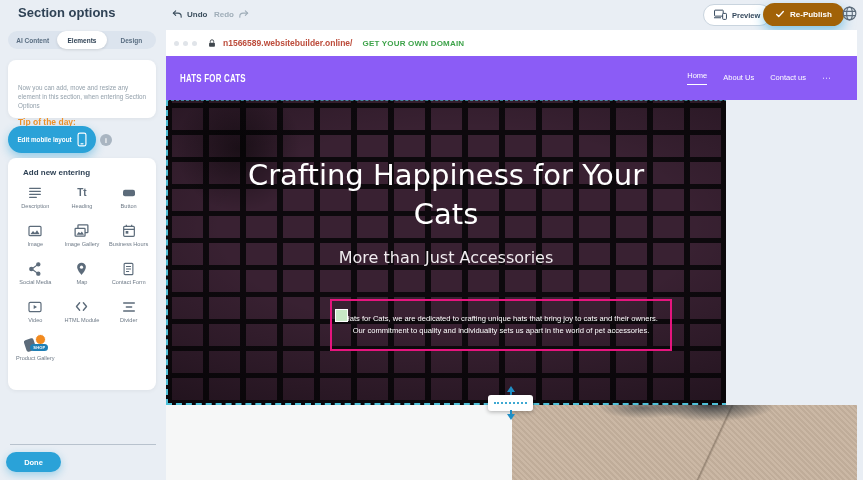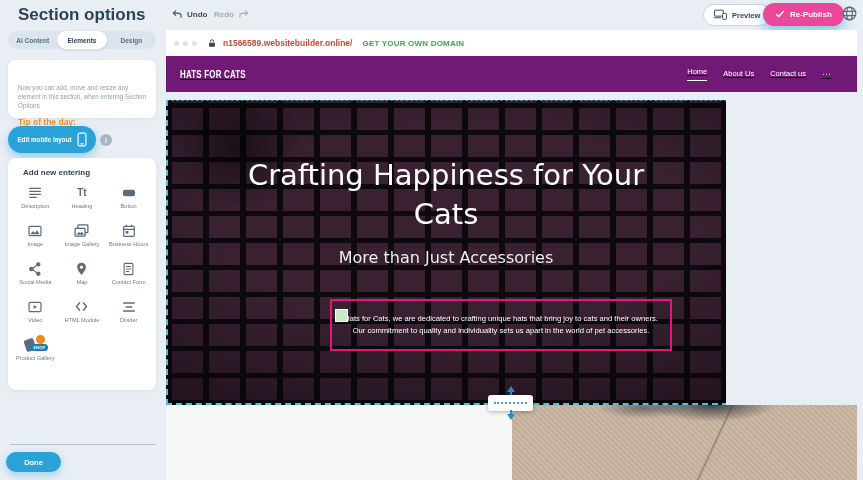--- a/index.html
+++ b/index.html
@@ -1,28 +1,28 @@
 <!DOCTYPE html>
 <html><head>
 <meta charset="utf-8">
 <style>
   html,body{margin:0;padding:0;}
   .stage{position:relative;width:863px;height:480px;background:#e9eef4;
          font-family:"Liberation Sans",sans-serif;overflow:hidden;}
   .abs{position:absolute;}
 
   
-  .page-title{left:18px;top:5px;font-size:17px;font-weight:bold;color:#2f4255;}
+  .page-title{left:18px;top:5px;font-size:13px;font-weight:bold;color:#2f4255;}
   .histbtn{top:9px;display:flex;align-items:center;gap:4px;font-size:8px;font-weight:bold;color:#3c4f5e;cursor:pointer;}
   .histbtn.disabled{color:#9fadb8;}
   .histbtn svg{display:block;}
   .pill{display:flex;align-items:center;justify-content:center;gap:5px;border-radius:12px;cursor:pointer;}
   .preview-btn{left:703px;top:4px;height:20px;padding:0 10px;background:#fff;border:1px solid #c9d4de;
                font-size:7.5px;font-weight:bold;color:#33475b;}
-  .republish-btn{left:763px;top:3px;height:23px;padding:0 12px;background:#ec4899;color:#fff;
+  .republish-btn{left:763px;top:3px;height:23px;padding:0 12px;background:#a16207;color:#fff;
                  font-size:8px;font-weight:bold;box-shadow:0 5px 12px rgba(42,162,216,.55);}
   .globe{left:841px;top:5px;color:#5c6b7a;cursor:pointer;}
 
   
   .tabbar{left:8px;top:31px;width:148px;height:18px;background:#dce4ee;border-radius:9px;display:flex;}
   .tab{flex:1;display:flex;align-items:center;justify-content:center;font-size:6.5px;font-weight:bold;
        color:#5a6e82;border-radius:9px;cursor:pointer;}
   .tab.active{background:#fff;color:#2f4255;box-shadow:0 1px 3px rgba(0,0,0,.12);}
   .card{background:#fff;border-radius:8px;box-shadow:0 1px 4px rgba(0,0,0,.06);}
   .tip-card{left:8px;top:60px;width:148px;height:58px;padding:0;}
@@ -52,21 +52,21 @@
 
   
   .browser{left:166px;top:30px;width:691px;height:26px;background:#fff;display:flex;align-items:center;}
   .bdots{display:flex;gap:4px;margin-left:8px;}
   .bdot{width:5px;height:5px;border-radius:50%;background:#e0e4e9;}
   .lock{margin-left:10px;display:flex;}
   .url{margin-left:6px;font-size:8.5px;font-weight:bold;color:#bc4b3a;}
   .domain{margin-left:10px;font-size:8px;font-weight:bold;color:#3ea34a;cursor:pointer;letter-spacing:.2px;}
 
   
-  .site-header{left:166px;top:56px;width:691px;height:36px;background:#701a75;display:flex;align-items:center;text-decoration:underline;}
+  .site-header{left:166px;top:56px;width:691px;height:44px;background:#8b5cf6;display:flex;align-items:center;}
   .logo{margin-left:14px;font-size:11px;font-weight:bold;color:#fff;transform:scaleX(.72);transform-origin:left center;
         letter-spacing:.3px;white-space:nowrap;}
   .nav{margin-left:auto;margin-right:26px;display:flex;align-items:center;gap:16px;font-size:7.5px;color:#fff;}
   .nav-item{cursor:pointer;padding-bottom:2px;}
   .nav-item.active{border-bottom:1.5px solid #fff;padding-bottom:4px;}
   .nav-more{font-size:9px;opacity:.9;cursor:pointer;}
 
   
   .hero{left:166px;top:100px;width:560px;height:305px;overflow:hidden;background-color:#392132;
     background-image:

